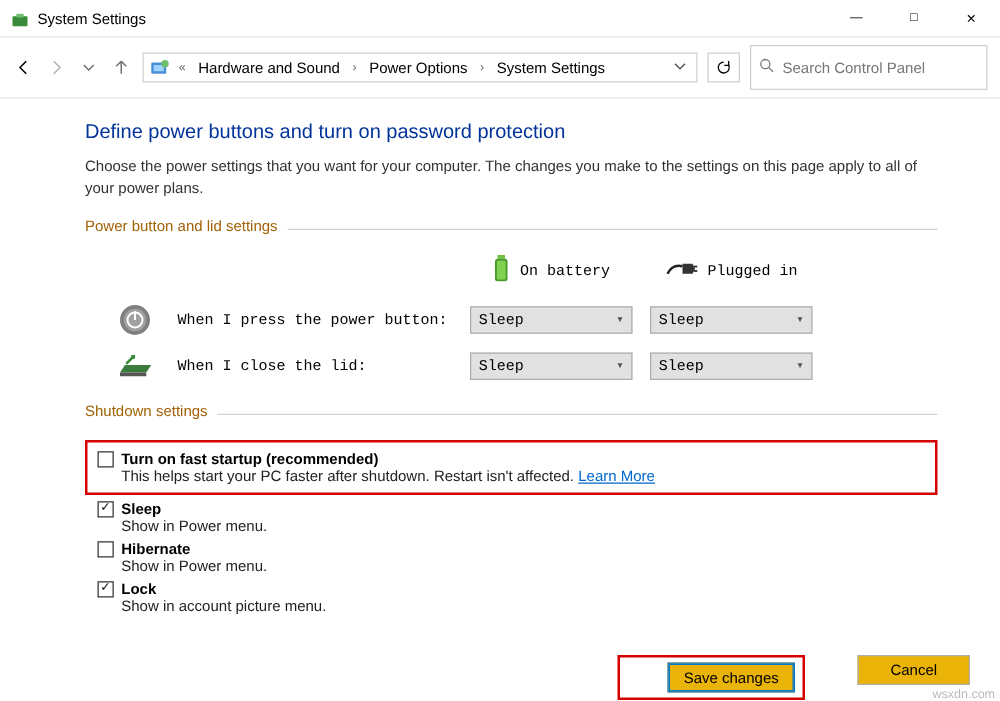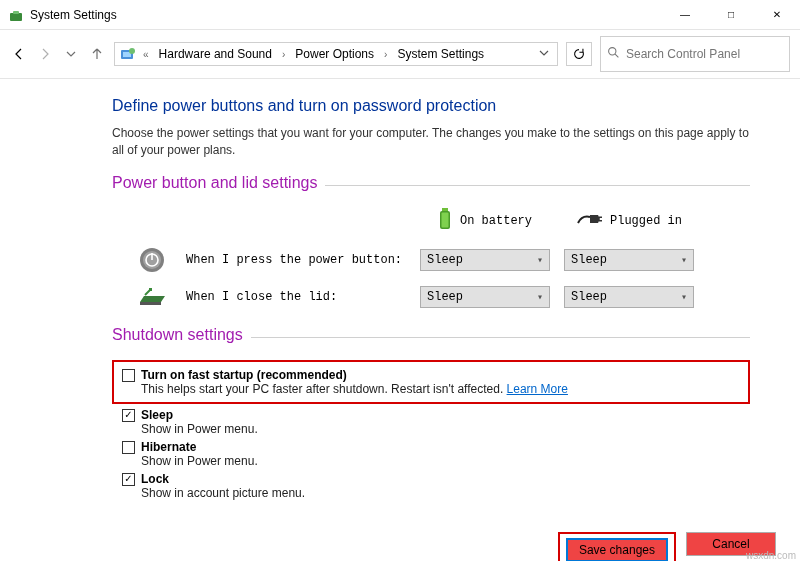--- a/index.html
+++ b/index.html
@@ -73,31 +73,31 @@
   .search {
     width: 190px; height: 36px;
     border: 1px solid #cfcfcf;
     display: flex; align-items: center;
     padding: 0 6px;
     color: #767676;
   }
   .search .sicn { margin-right: 6px; font-size: 13px; }
 
   
-  .content { padding: 14px 50px 14px 112px; }
+  .content { padding: 14px 50px 14px 68px; }
   .heading {
     color: #003399;
     font-size: 16px;
     margin: 4px 0 10px 0;
   }
   .sub { color: #333; font-size: 12px; line-height: 1.45; margin-bottom: 14px; }
 
   .section-title {
-    color: #a21caf;
-    font-size: 16px;
+    color: #a16207;
+    font-size: 12px;
     margin-bottom: 6px;
   }
   .section-title::after {
     content: "";
   }
   .section-wrap { margin-bottom: 8px; }
   .section-rule {
     position: relative;
     display: flex;
     align-items: center;
@@ -161,24 +161,25 @@
   .footer {
     display: flex;
     justify-content: flex-end;
     gap: 10px;
     padding: 10px 24px 14px 0;
   }
   .btn {
     min-width: 90px;
     height: 24px;
     border: 1px solid #adadad;
-    background: #ef4444;
+    background: #eab308;
     display: flex; align-items: center; justify-content: center;
     font-size: 12px;
     padding: 0 12px;
+    margin-left: 32px;
   }
   .btn.primary {
     border: 1px solid #0078d7;
     box-shadow: inset 0 0 0 1px #0078d7;
   }
   .save-wrap {
     border: 2px solid #d40000;
     padding: 4px 6px;
   }
 

